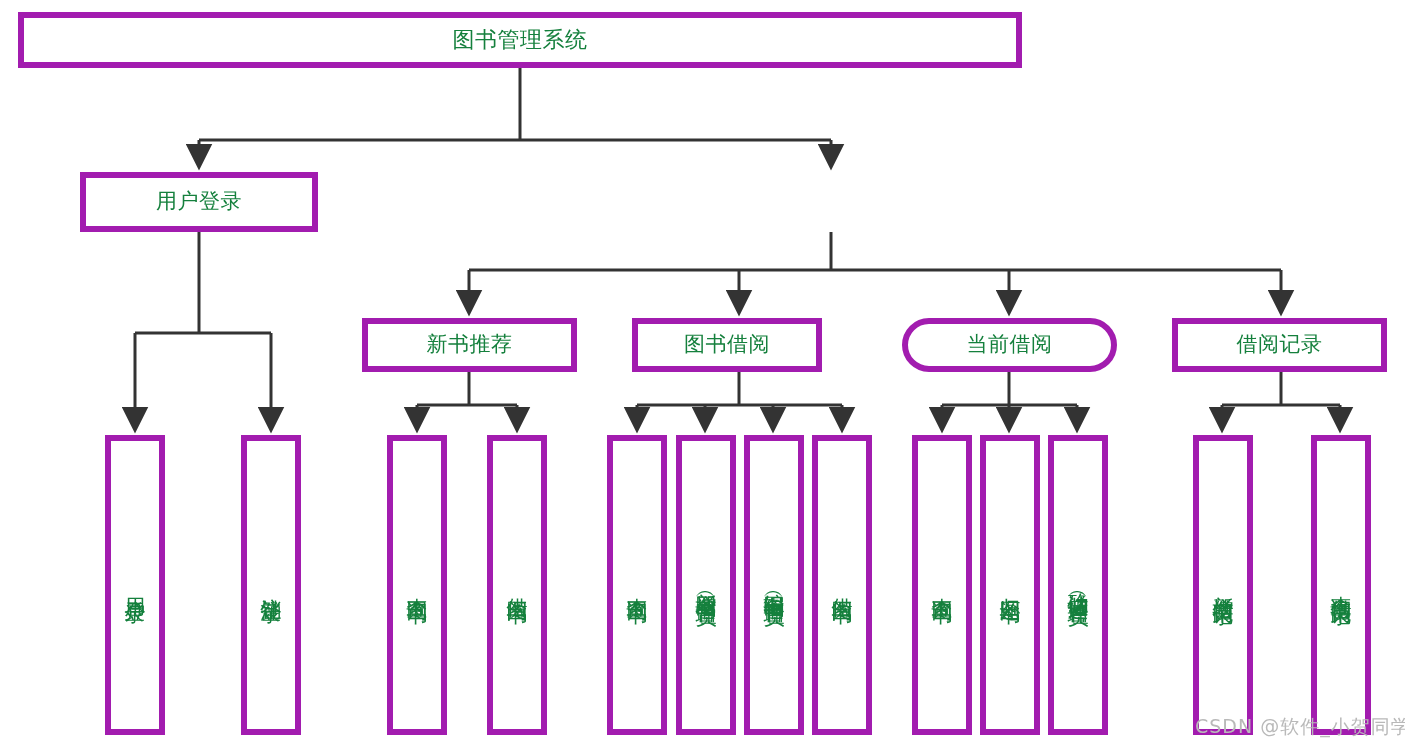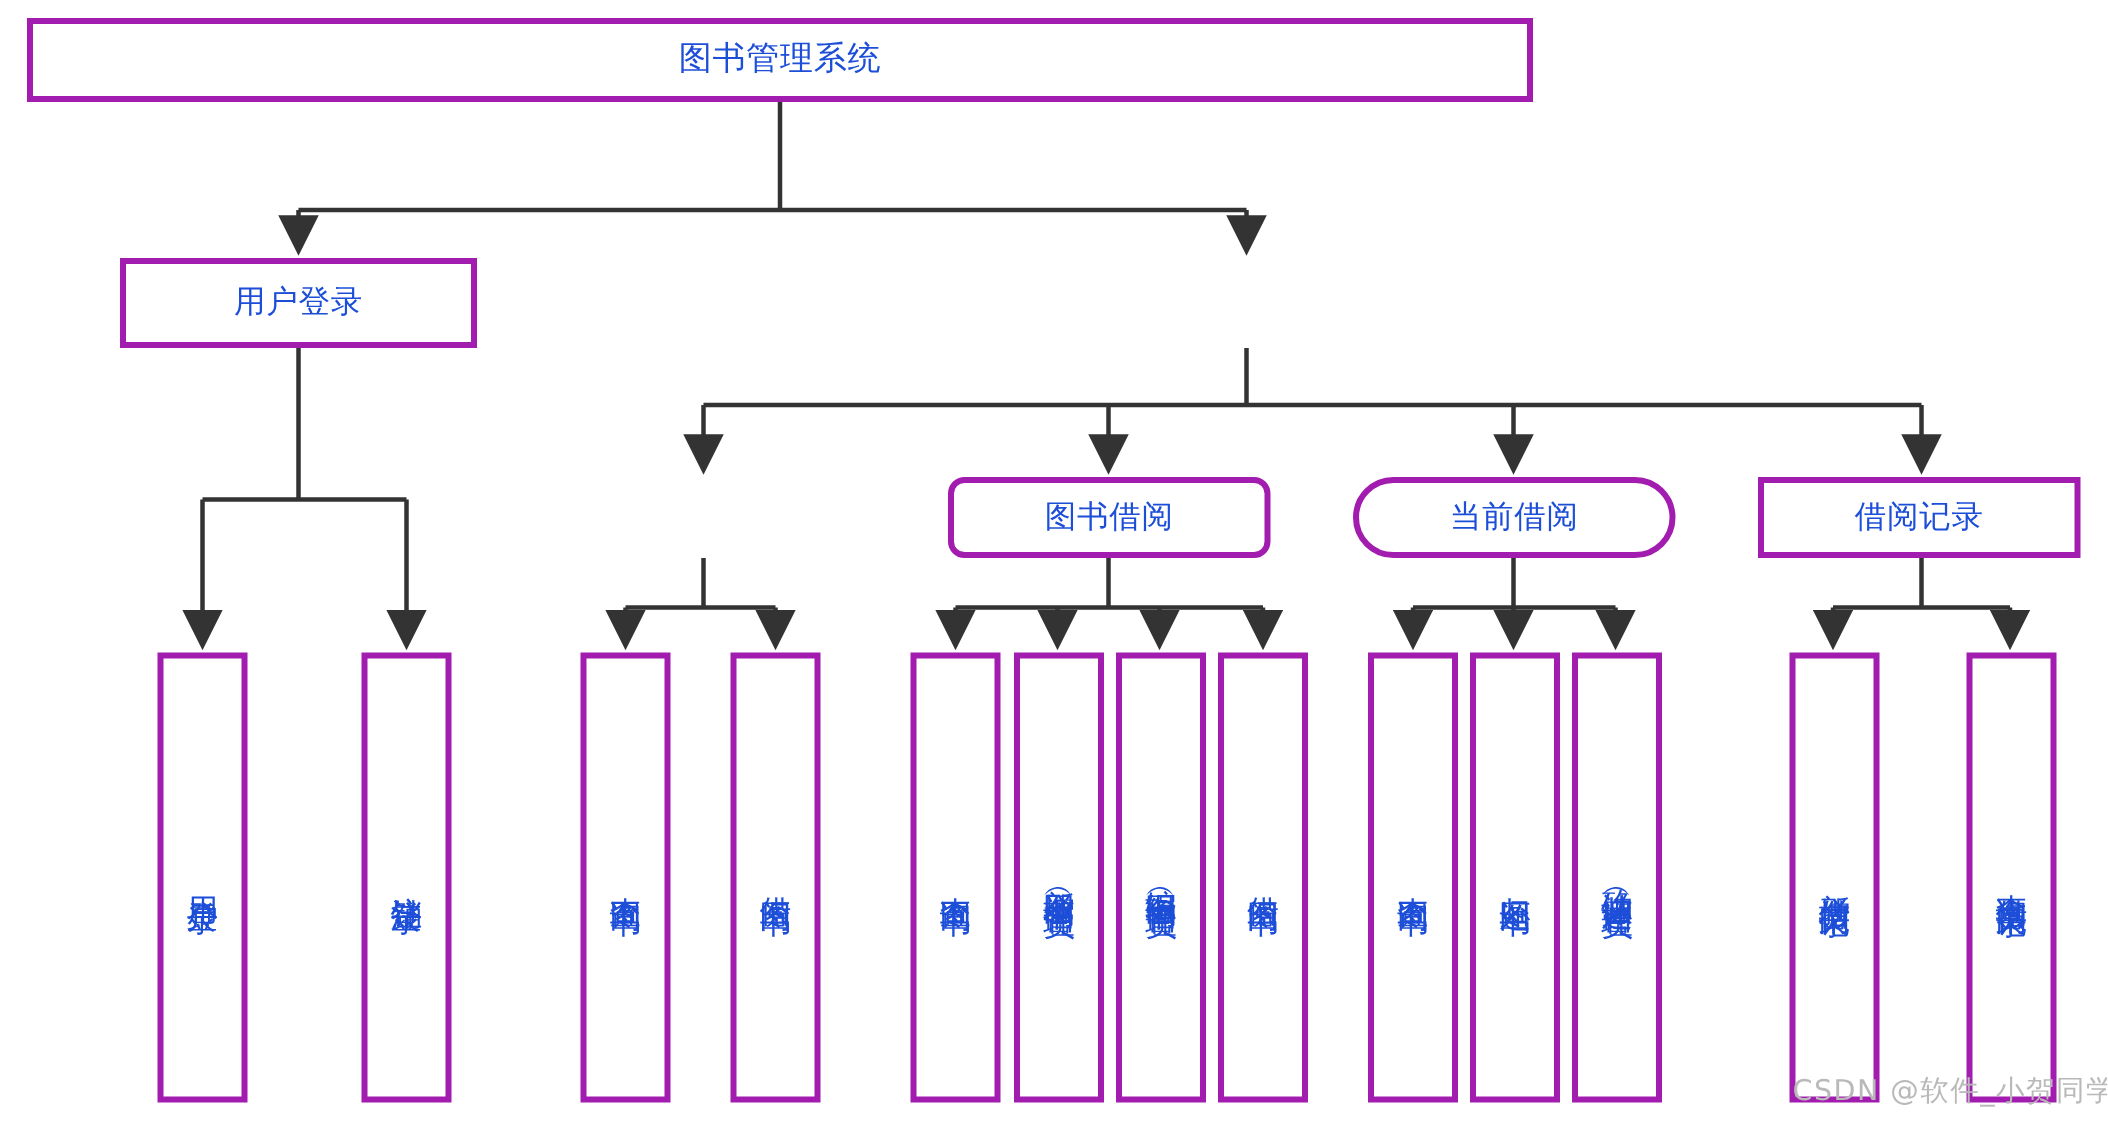--- a/index.html
+++ b/index.html
@@ -22,26 +22,26 @@
     position: absolute;
     left: 0;
     top: 0;
     width: 1405px;
     height: 747px;
     pointer-events: none;
   }
   .node {
     position: absolute;
     box-sizing: border-box;
-    border: 4px solid #a21caf;
+    border: 6px solid #a21caf;
     background: #ffffff;
     display: flex;
     align-items: center;
     justify-content: center;
-    color: #1d4ed8;
+    color: #15803d;
     text-align: center;
   }
   .node-h {
     font-size: 21px;
     letter-spacing: 0.5px;
     line-height: 1.1;
   }
   .node-root {
     font-size: 22px;
   }
@@ -126,21 +126,24 @@
   </svg>
 
   <div class="node node-h node-root" style="left:18px; top:12px; width:1004px; height:56px;">
     <span>图书管理系统</span>
   </div>
 
   <div class="node node-h" style="left:80px; top:172px; width:238px; height:60px;">
     <span>用户登录</span>
   </div>
 
-  <div class="node node-h" style="left:632px; top:318px; width:215px; height:54px;border-radius:11px;">
+  <div class="node node-h" style="left:362px; top:318px; width:215px; height:54px;">
+    <span>新书推荐</span>
+  </div>
+  <div class="node node-h" style="left:632px; top:318px; width:190px; height:54px;">
     <span>图书借阅</span>
   </div>
   <div class="node node-h" style="left:902px; top:318px; width:215px; height:54px;border-radius:27px;">
     <span>当前借阅</span>
   </div>
   <div class="node node-h" style="left:1172px; top:318px; width:215px; height:54px;text-align:right;">
     <span>借阅记录</span>
   </div>
 
   <div class="node node-v" style="left:105px; top:435px; width:60px; height:300px;">

